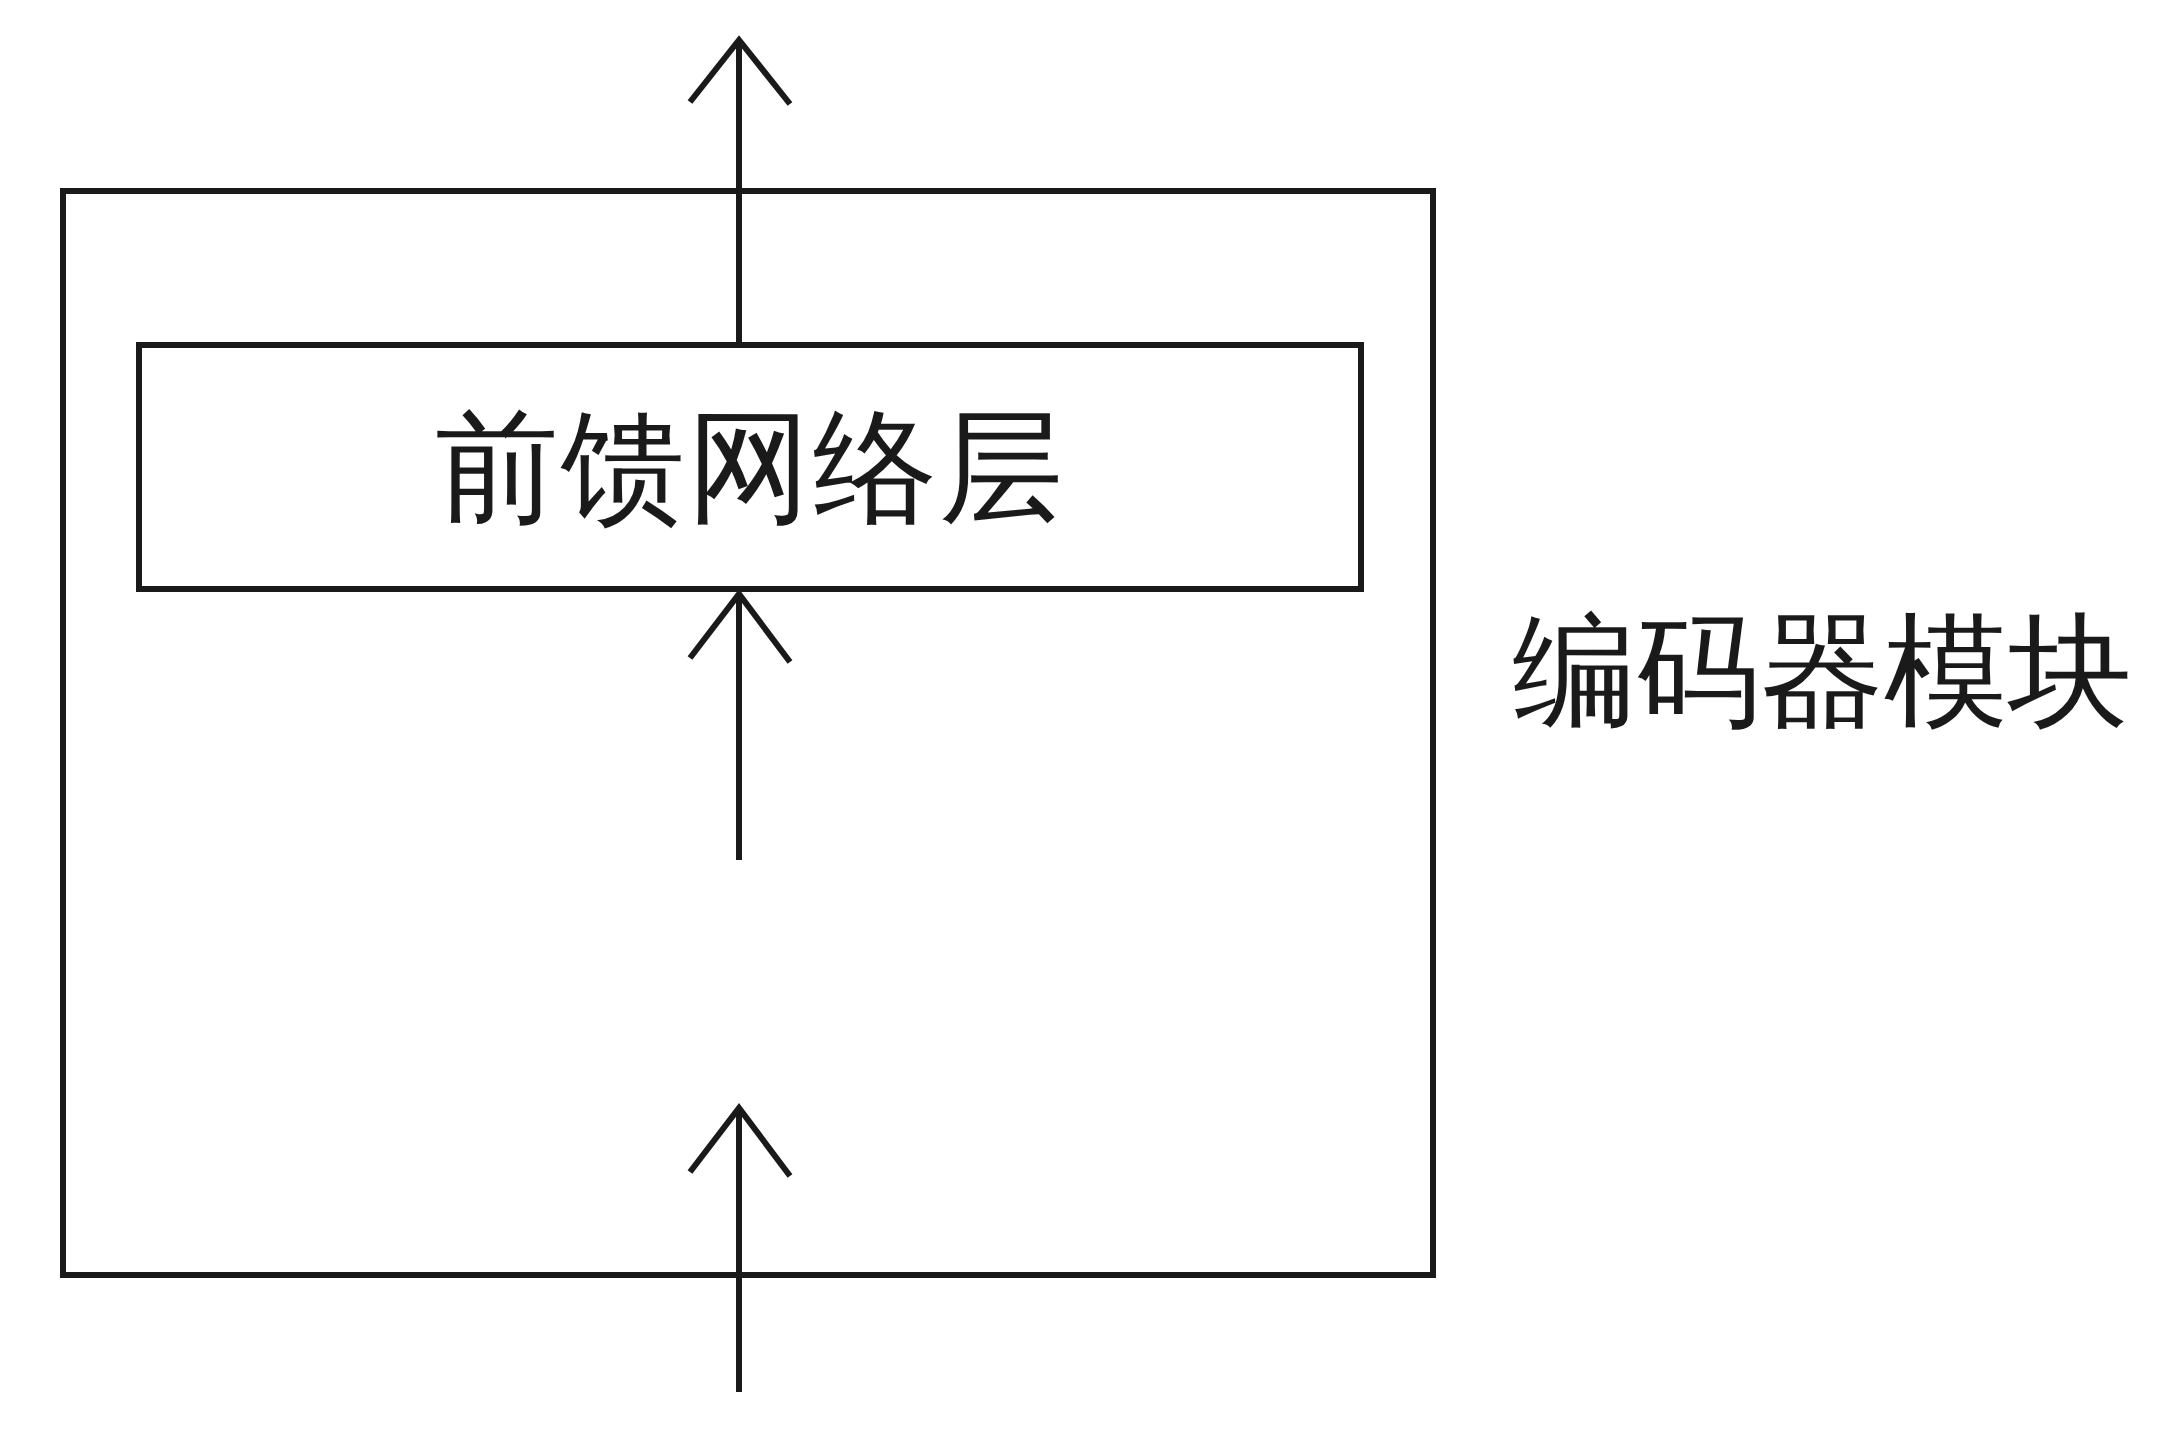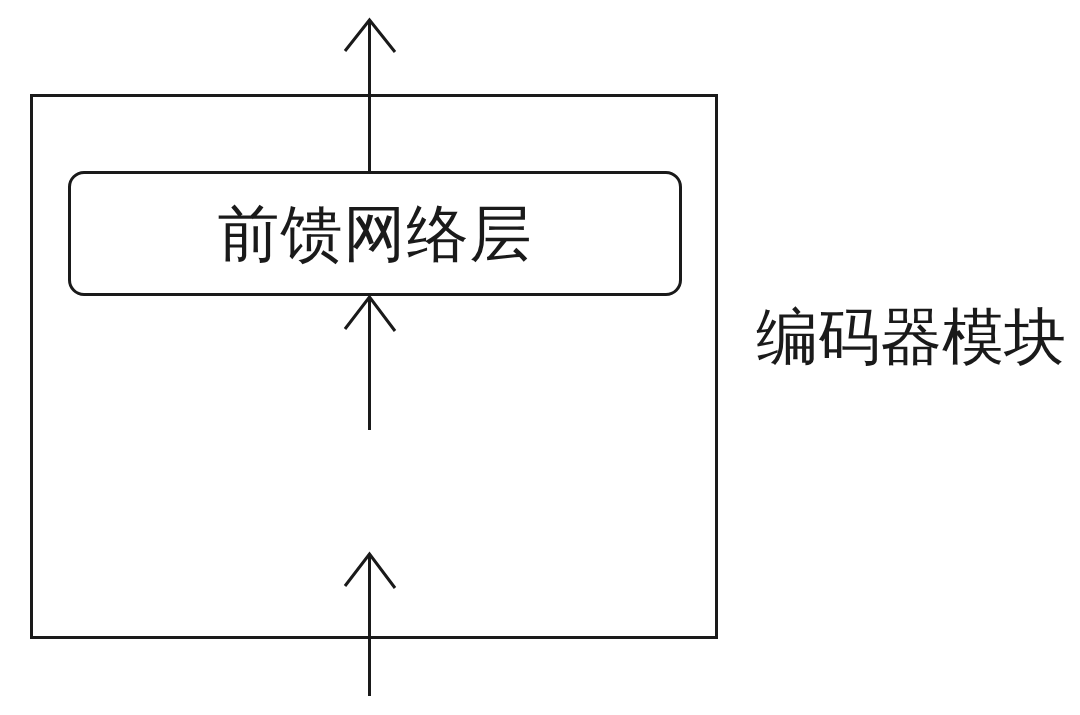--- a/index.html
+++ b/index.html
@@ -45,21 +45,21 @@
     position: absolute;
     border: 3px solid var(--line);
     background: var(--bg);
     display: flex;
     align-items: center;
     justify-content: center;
     z-index: 2;
   }
   .block-ffn {
     left: 68px; top: 171px;
-    width: 614px; height: 125px; border-radius: 16px;
+    width: 614px; height: 125px;
   }
   .block-mha {
     left: 63px; top: 429px;
     width: 620px; height: 124px;
   }
   .block-label {
     font-size: 62px;
     color: var(--text);
     letter-spacing: 1px;
     white-space: nowrap;

